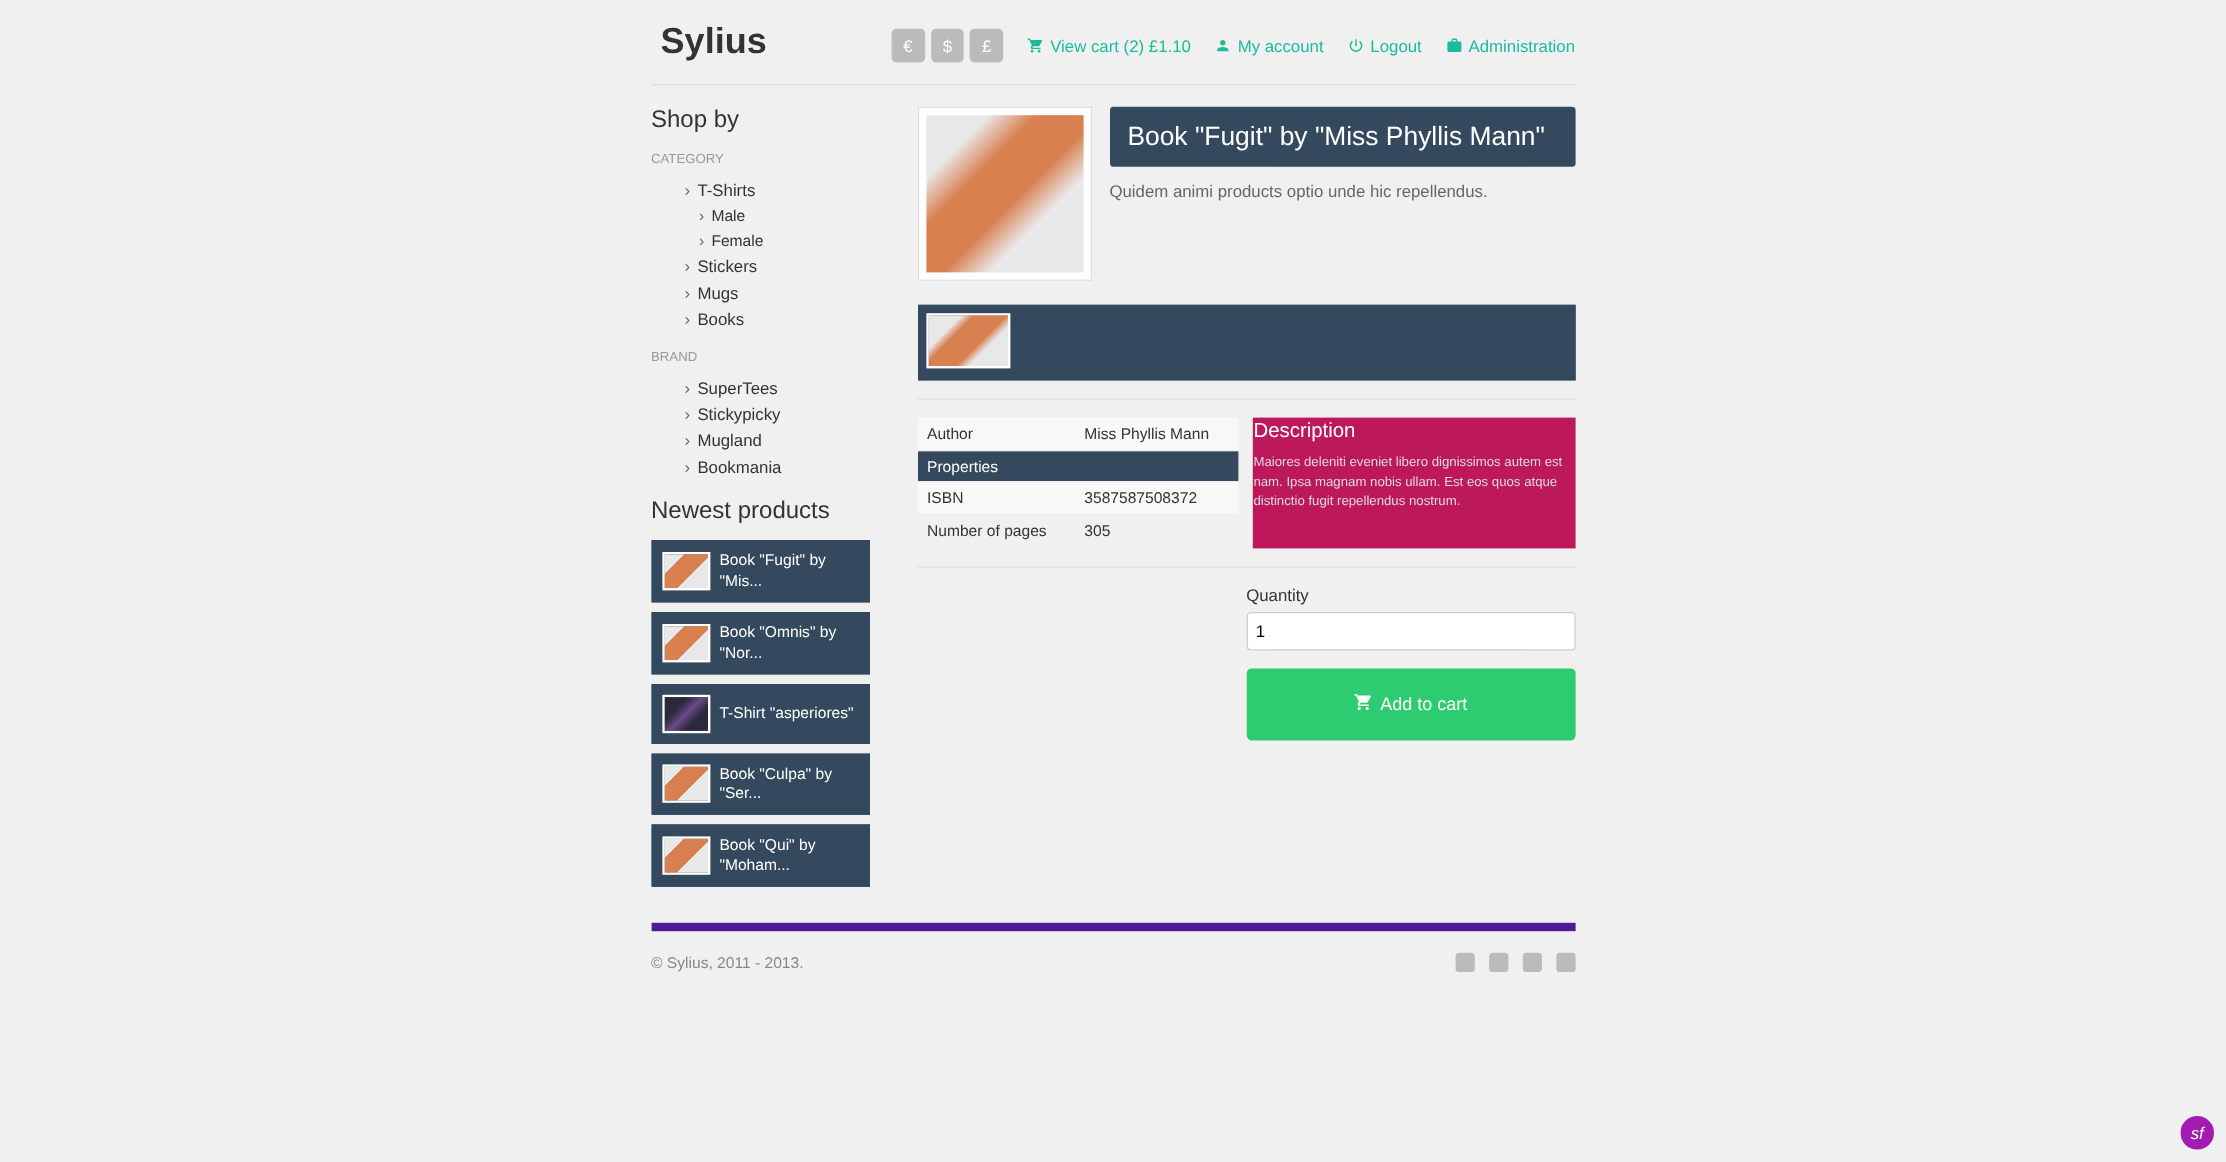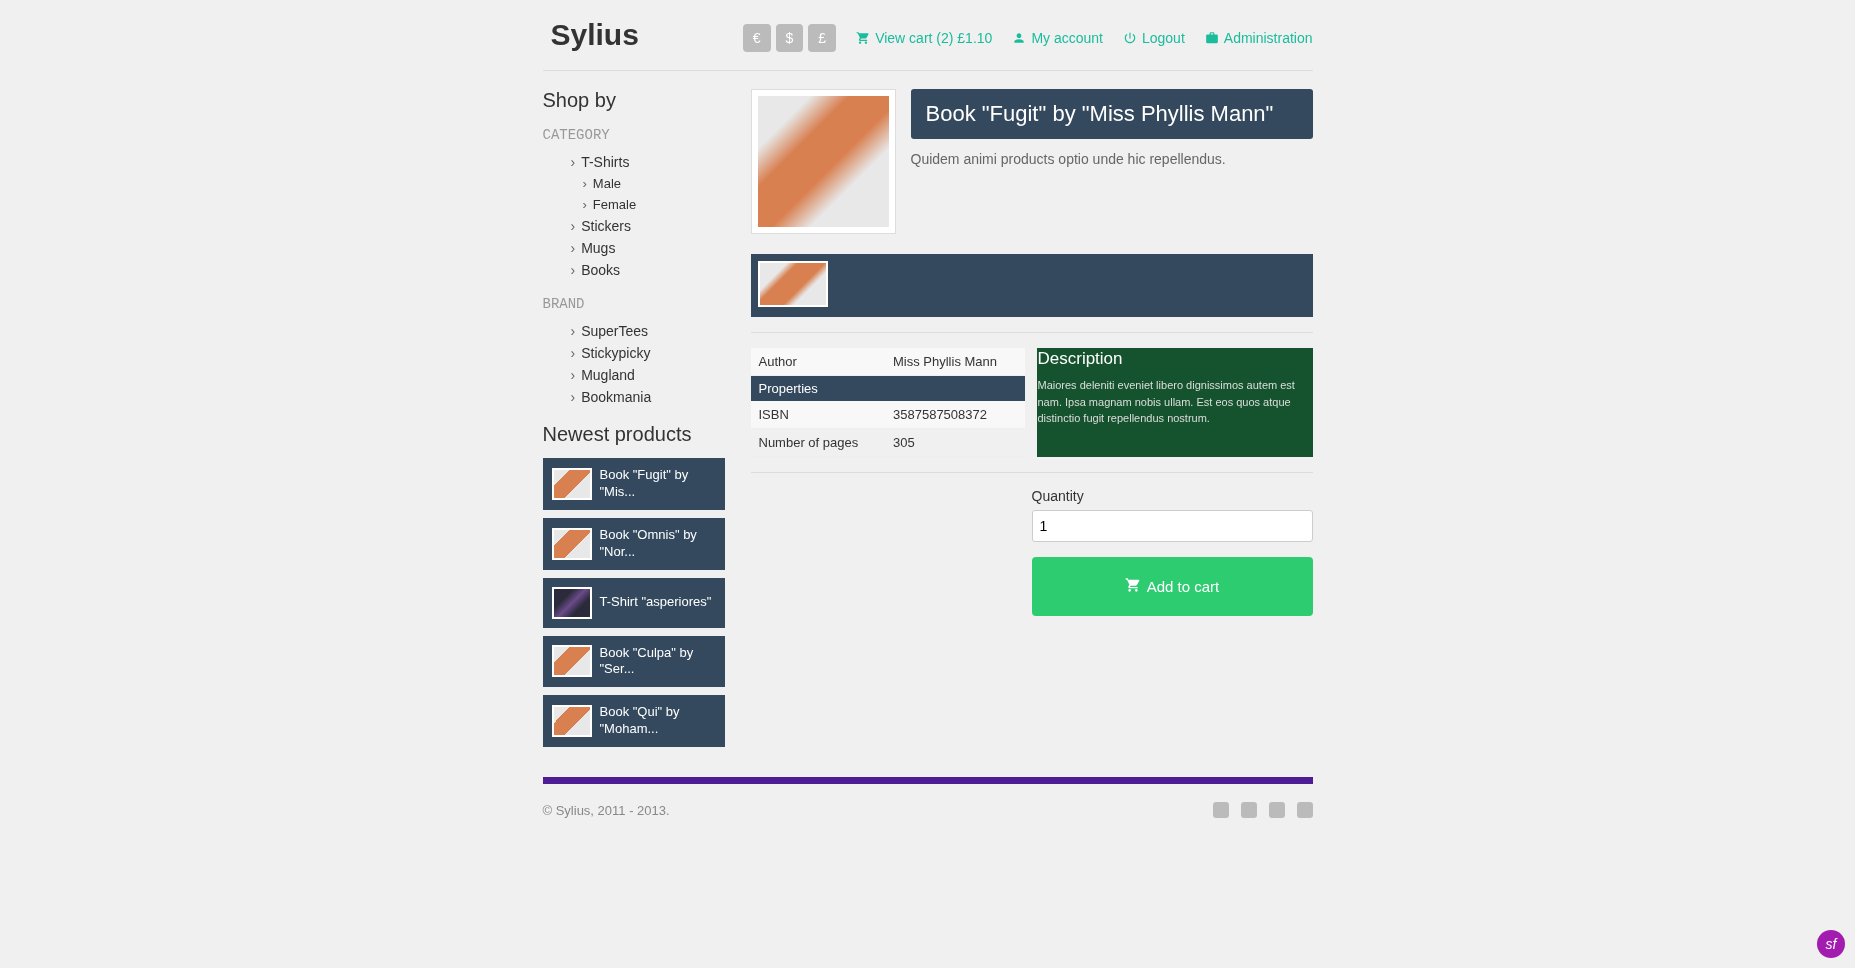--- a/index.html
+++ b/index.html
@@ -57,38 +57,37 @@
       align-items: center;
       gap: 5px;
       font-size: 14px;
     }
     .header-link .icon {
       width: 14px;
       height: 14px;
     }
     .main-content {
       display: flex;
-      gap: 26px;
+      gap: 40px;
     }
     .sidebar {
       width: 182px;
       flex-shrink: 0;
     }
     .sidebar h2 {
       font-size: 20px;
       font-weight: normal;
       margin-bottom: 12px;
     }
     .sidebar-section-title {
-      font-size: 14px;
+      font-size: 11px;
       color: #999;
       text-transform: uppercase;
       margin-bottom: 8px;
       margin-top: 15px;
-      font-family: Liberation Mono, monospace;
     }
     .sidebar-list {
       list-style: none;
       margin-bottom: 15px;
     }
     .sidebar-list li {
       padding: 3px 0;
       padding-left: 28px;
       font-size: 14px;
     }
@@ -219,21 +218,21 @@
     .properties-table td {
       padding: 6px 8px;
       border-bottom: 1px solid #eee;
       font-size: 13px;
     }
     .properties-table tr:nth-child(odd) td {
       background: #f8f8f8;
     }
     .description-box {
       flex: 1;
-      background: #14532d;
+      background: #be185d;
       color: #fff;
       padding: 1px;
     }
     .description-box h3 {
       font-size: 17px;
       font-weight: normal;
       margin-bottom: 8px;
     }
     .description-box p {
       font-size: 11px;

